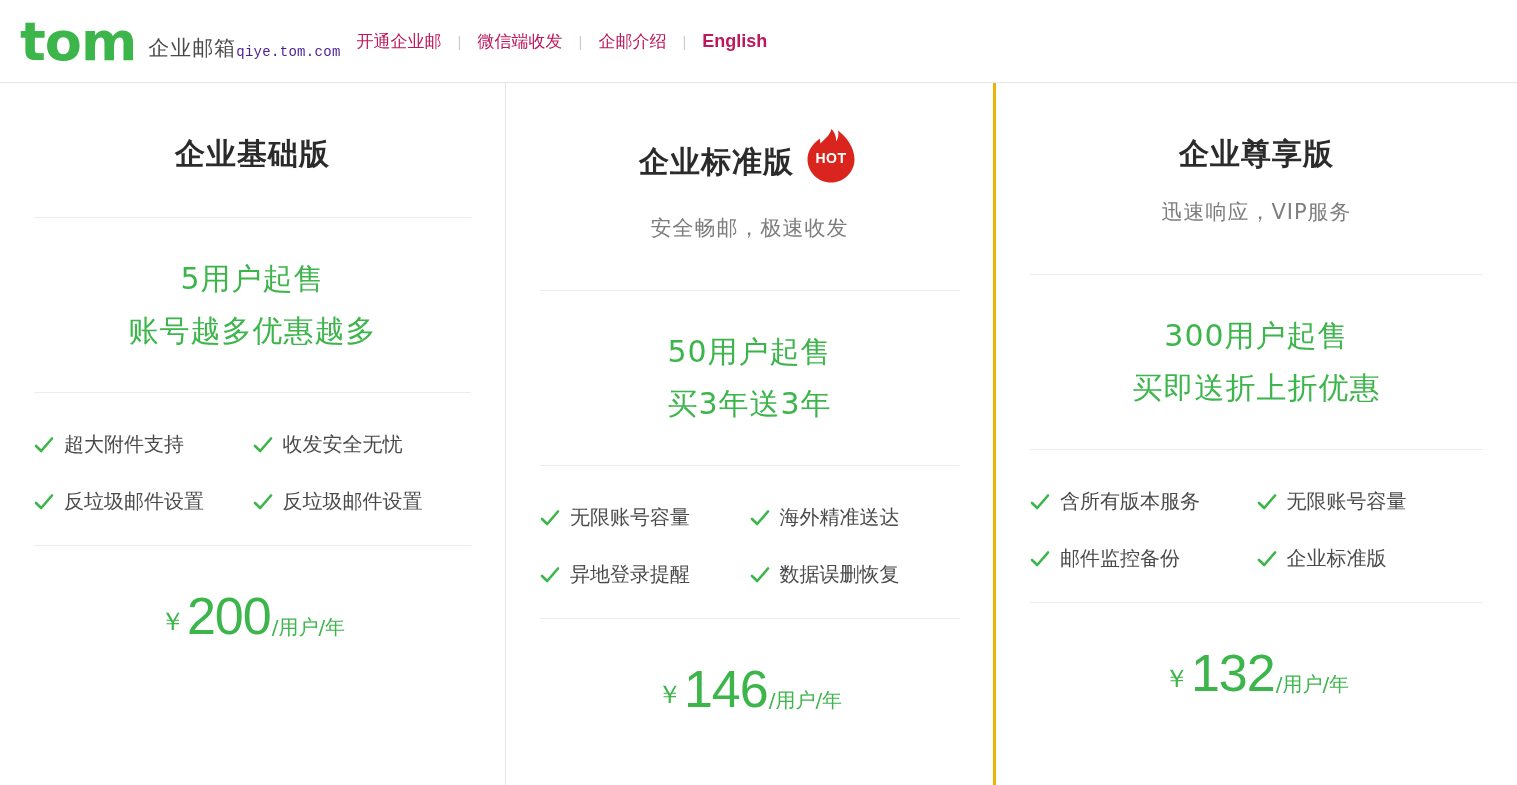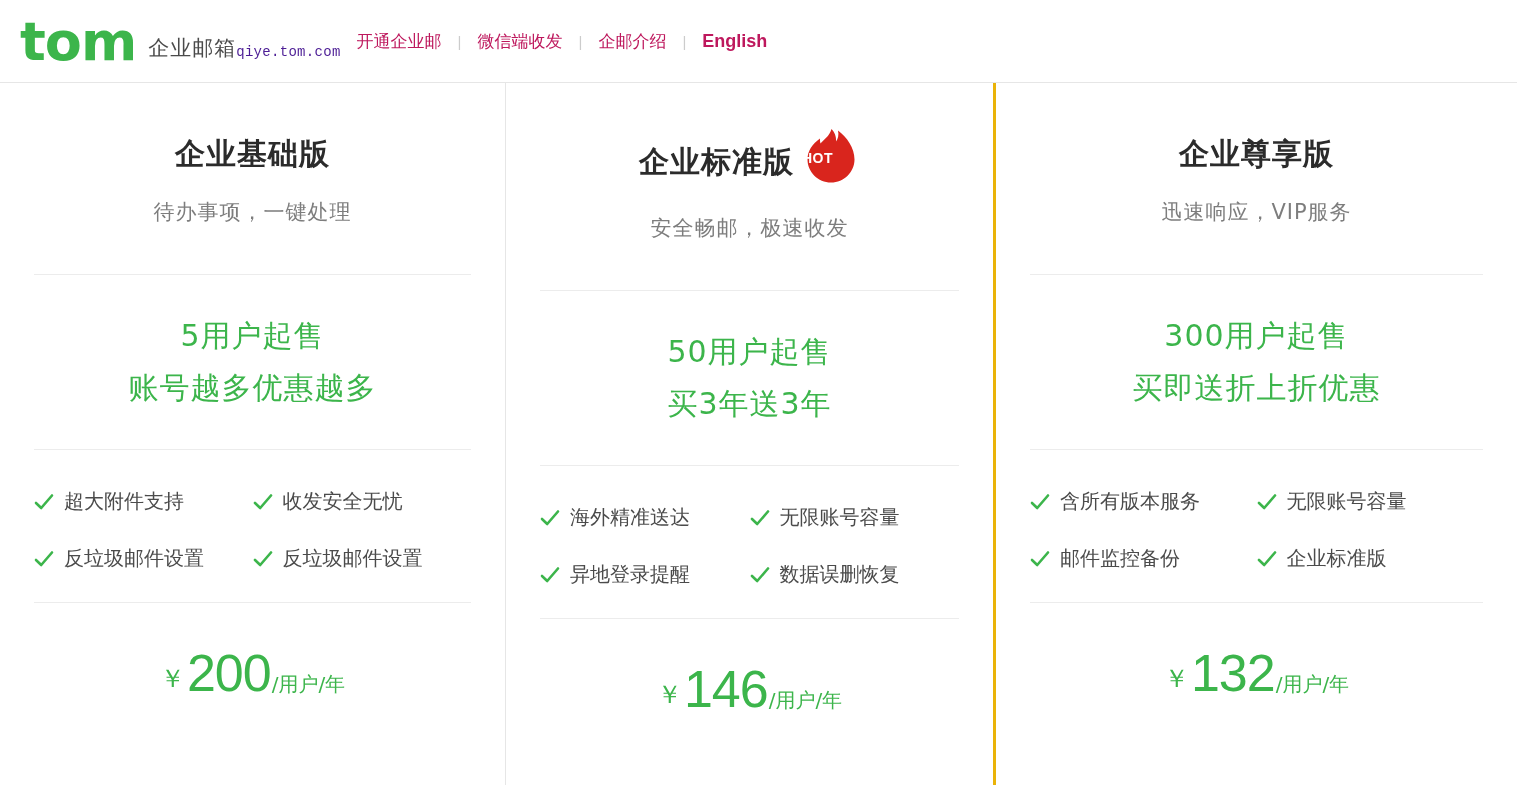--- a/index.html
+++ b/index.html
@@ -132,21 +132,21 @@
     margin-top: -12px;
     flex: 0 0 auto;
   }
   .hot-badge svg { display: block; width: 58px; height: 58px; }
   .hot-badge .hot-text {
     position: absolute;
     left: 0;
     right: 0;
     top: 50%;
     transform: translateY(-40%);
-    text-align: left;
+    text-align: center;
     color: #ffffff;
     font-size: 14px;
     font-weight: bold;
     letter-spacing: 0.5px;
     font-family: "Liberation Sans", sans-serif;
   }
 
   .plan-subtitle {
     text-align: center;
     font-size: 21px;
@@ -250,21 +250,20 @@
   </nav>
 
 </header>
 
 <section class="plans">
 
   <div class="plan-card card-1">
     <div class="plan-title-wrap">
       <div class="plan-title">企业基础版</div>
     </div>
-    <div class="plan-subtitle">待办事项，一键处理</div>
 
     <div class="divider div-1"></div>
 
     <div class="promo">
       <span class="promo-line">5用户起售</span>
       <span class="promo-line">账号越多优惠越多</span>
     </div>
 
     <div class="divider"></div>
 
@@ -333,29 +332,29 @@
 
     <div class="divider"></div>
 
     <div class="features">
       <div class="feature">
         <span class="check-icon">
             <svg viewBox="0 0 20 20">
               <path d="M2 11 L7.2 16 L18 3.5" fill="none" stroke="#3cb54b" stroke-width="2.6" stroke-linecap="round" stroke-linejoin="round"></path>
             </svg>
           </span>
+        <span>无限账号容量</span>
+      </div>
+      <div class="feature">
+        <span class="check-icon">
+            <svg viewBox="0 0 20 20">
+              <path d="M2 11 L7.2 16 L18 3.5" fill="none" stroke="#3cb54b" stroke-width="2.6" stroke-linecap="round" stroke-linejoin="round"></path>
+            </svg>
+          </span>
         <span>海外精准送达</span>
-      </div>
-      <div class="feature">
-        <span class="check-icon">
-            <svg viewBox="0 0 20 20">
-              <path d="M2 11 L7.2 16 L18 3.5" fill="none" stroke="#3cb54b" stroke-width="2.6" stroke-linecap="round" stroke-linejoin="round"></path>
-            </svg>
-          </span>
-        <span>无限账号容量</span>
       </div>
       <div class="feature">
         <span class="check-icon">
             <svg viewBox="0 0 20 20">
               <path d="M2 11 L7.2 16 L18 3.5" fill="none" stroke="#3cb54b" stroke-width="2.6" stroke-linecap="round" stroke-linejoin="round"></path>
             </svg>
           </span>
         <span>异地登录提醒</span>
       </div>
       <div class="feature">

